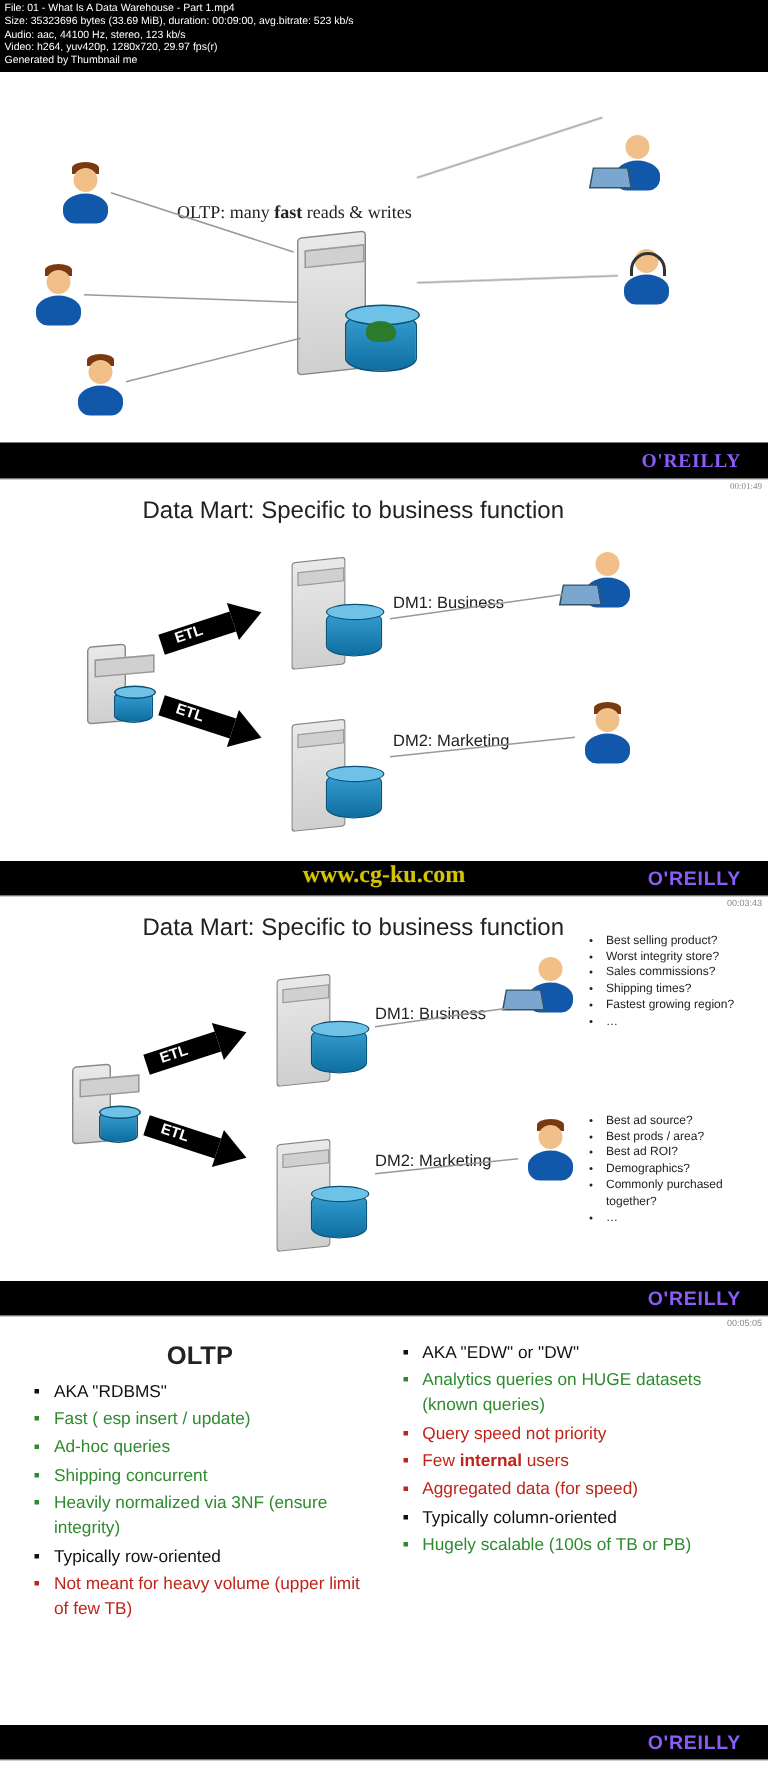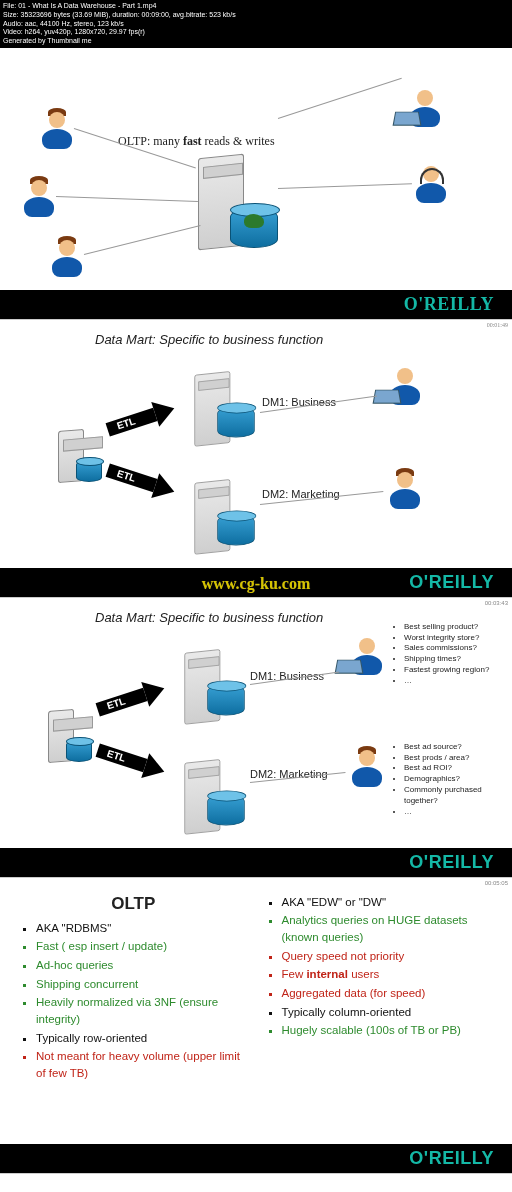--- a/index.html
+++ b/index.html
@@ -1,19 +1,19 @@
 <!DOCTYPE html>
 <html><head>
 <meta charset="utf-8">
 <style>
   * { margin: 0; padding: 0; box-sizing: border-box; }
   body { width: 512px; font-family: Arial, Helvetica, sans-serif; background: #fff; color: #222; }
   .meta { background: #000; color: #fff; font-size: 7px; line-height: 1.25; padding: 2px 3px; }
   .panel { position: relative; border-bottom: 1px solid #ccc; }
-  .oreilly-bar { background: #000; color: #14b8a6; text-align: right; font-weight: bold; font-size: 18px; padding: 4px 18px 4px 0; letter-spacing: .5px; }
+  .oreilly-bar { background: #000; color: #8b5cf6; text-align: right; font-weight: bold; font-size: 13px; padding: 4px 18px 4px 0; letter-spacing: .5px; }
   .ts { position: absolute; right: 4px; font-size: 6px; color: #888; }
   .wm { position: absolute; left: 50%; transform: translateX(-50%); color: #d6c400; font-family: "Times New Roman", serif; font-weight: bold; font-size: 16px; text-shadow: 0 0 1px #333; pointer-events: none; }
 
   
   .p1 { height: 272px; background: #fff; font-family: Liberation Serif, serif; }
   .p1 .oltp-text { position: absolute; top: 86px; left: 118px; font-size: 12px; }
   .server { position: absolute; width: 58px; height: 100px; }
   .srv-body { width: 46px; height: 92px; background: linear-gradient(#e9e9e9,#cfcfcf); border: 1px solid #888; border-radius: 3px; transform: skewY(-6deg); }
   .srv-body:before { content:""; position:absolute; top:8px; left:4px; width:38px; height:10px; background:#d0d0d0; border:1px solid #999; }
   .db { position:absolute; width:48px; height:40px; }
@@ -24,21 +24,21 @@
   .u-head { width:16px; height:16px; border-radius:50%; margin:0 auto; }
   .u-body { width:30px; height:20px; border-radius:50% 50% 8px 8px; margin:1px auto 0; }
   .u-blue .u-head{background:#f1c089;} .u-blue .u-body{background:#1158aa;}
   .u-blue .u-hair{width:18px;height:8px;background:#7a3a11;border-radius:50% 50% 0 0;margin:0 auto -4px;}
   .u-head2 .u-head{background:#f1c089;} .u-head2 .u-body{background:#1158aa;}
   .headset:after{content:"";position:absolute;top:2px;left:6px;width:20px;height:14px;border:2px solid #333;border-bottom:none;border-radius:12px 12px 0 0;}
   .laptop{position:absolute;width:26px;height:16px;background:#7aa6cf;border:1px solid #356;transform:perspective(40px) rotateX(30deg);}
   .line{position:absolute;background:#999;height:1px;transform-origin:left center;}
 
   
-  .p23 .title{ position:absolute; top:12px; left:95px; font-size:13px;font-style:italic; }
+  .p23 .title{ position:absolute; top:12px; left:95px; font-size:16px; }
   .srv-sm{position:absolute;width:30px;height:60px;}
   .srv-sm .srv-body{width:26px;height:52px;transform:skewY(-5deg);}
   .db-sm{position:absolute;width:26px;height:22px;}
   .db-sm .cyl{width:100%;height:100%;border-radius:50%/22%;background:linear-gradient(#37a0d4,#0e6ea0);border:1px solid #0a5276;}
   .db-sm .cyl:before{content:"";position:absolute;top:-3px;left:0;width:100%;height:7px;border-radius:50%;background:#6ec2e8;border:1px solid #0a5276;}
   .arrow{position:absolute;width:70px;height:26px;}
   .ar-body{width:50px;height:14px;background:#000;position:absolute;top:6px;left:0;}
   .ar-head{width:0;height:0;border-left:20px solid #000;border-top:13px solid transparent;border-bottom:13px solid transparent;position:absolute;left:50px;top:0;}
   .ar-lbl{position:absolute;color:#fff;font-size:10px;font-weight:bold;top:7px;left:10px;}
   .dm-lbl{position:absolute;font-size:11px;}

